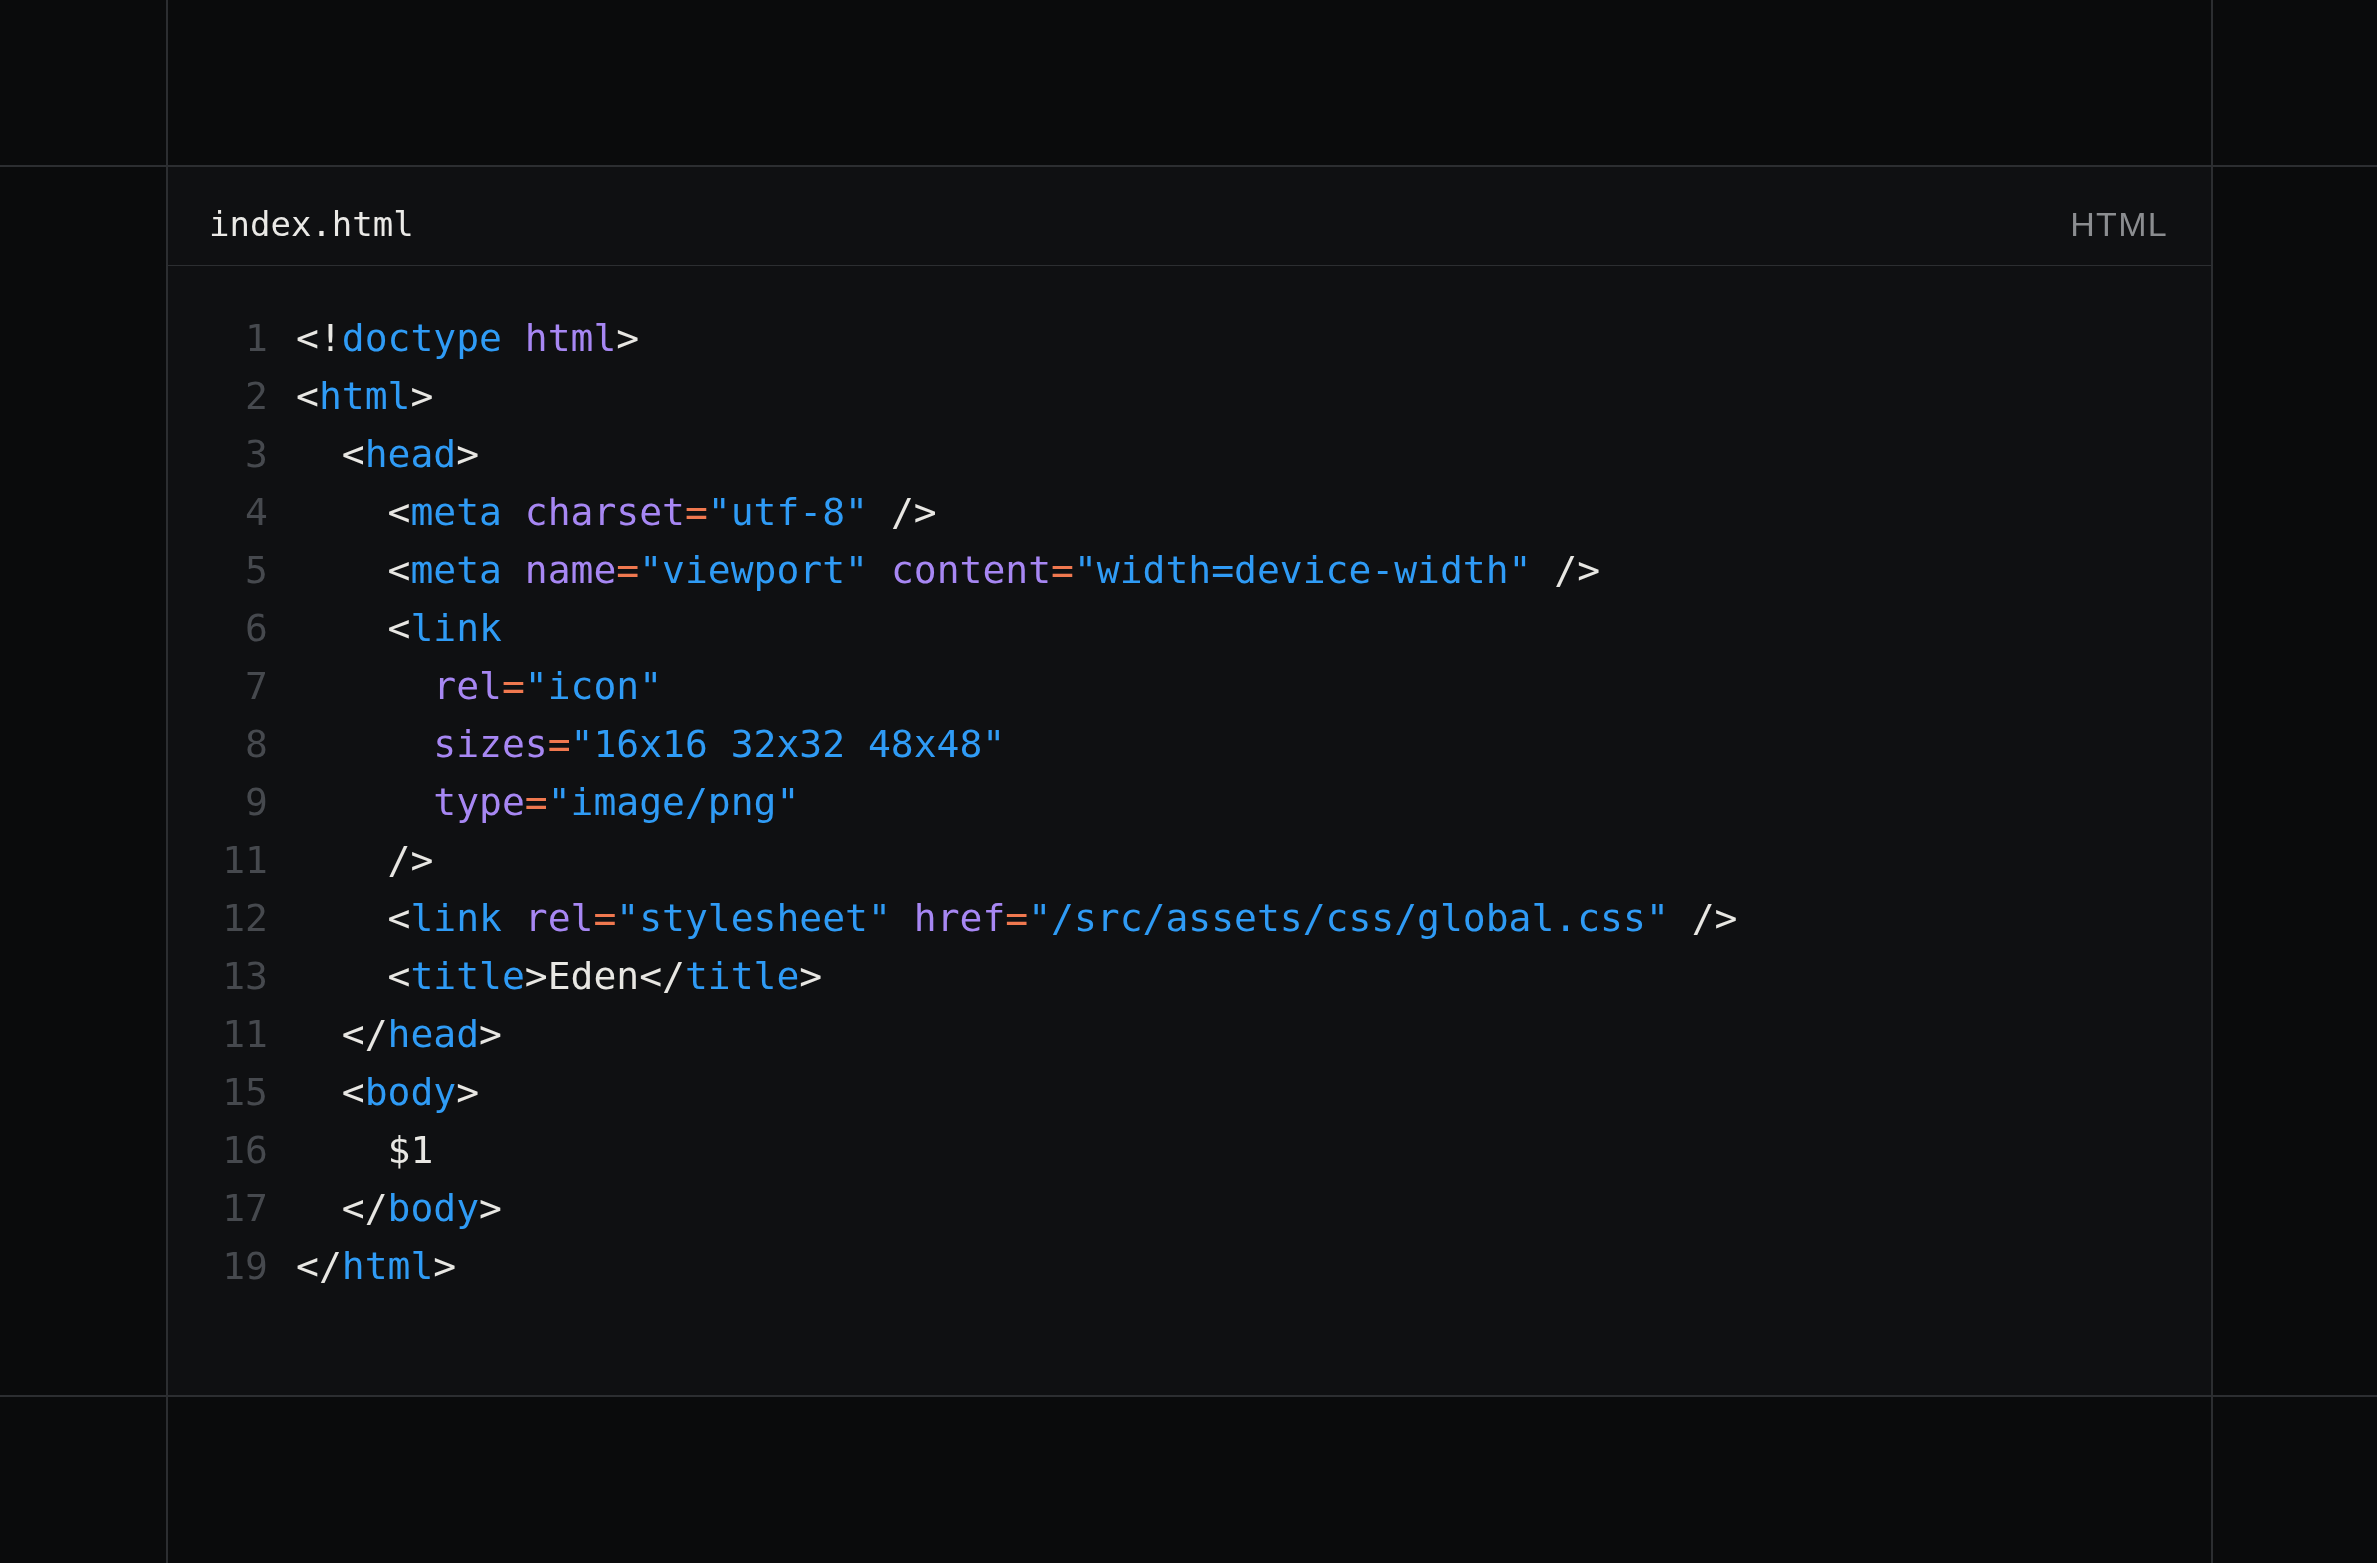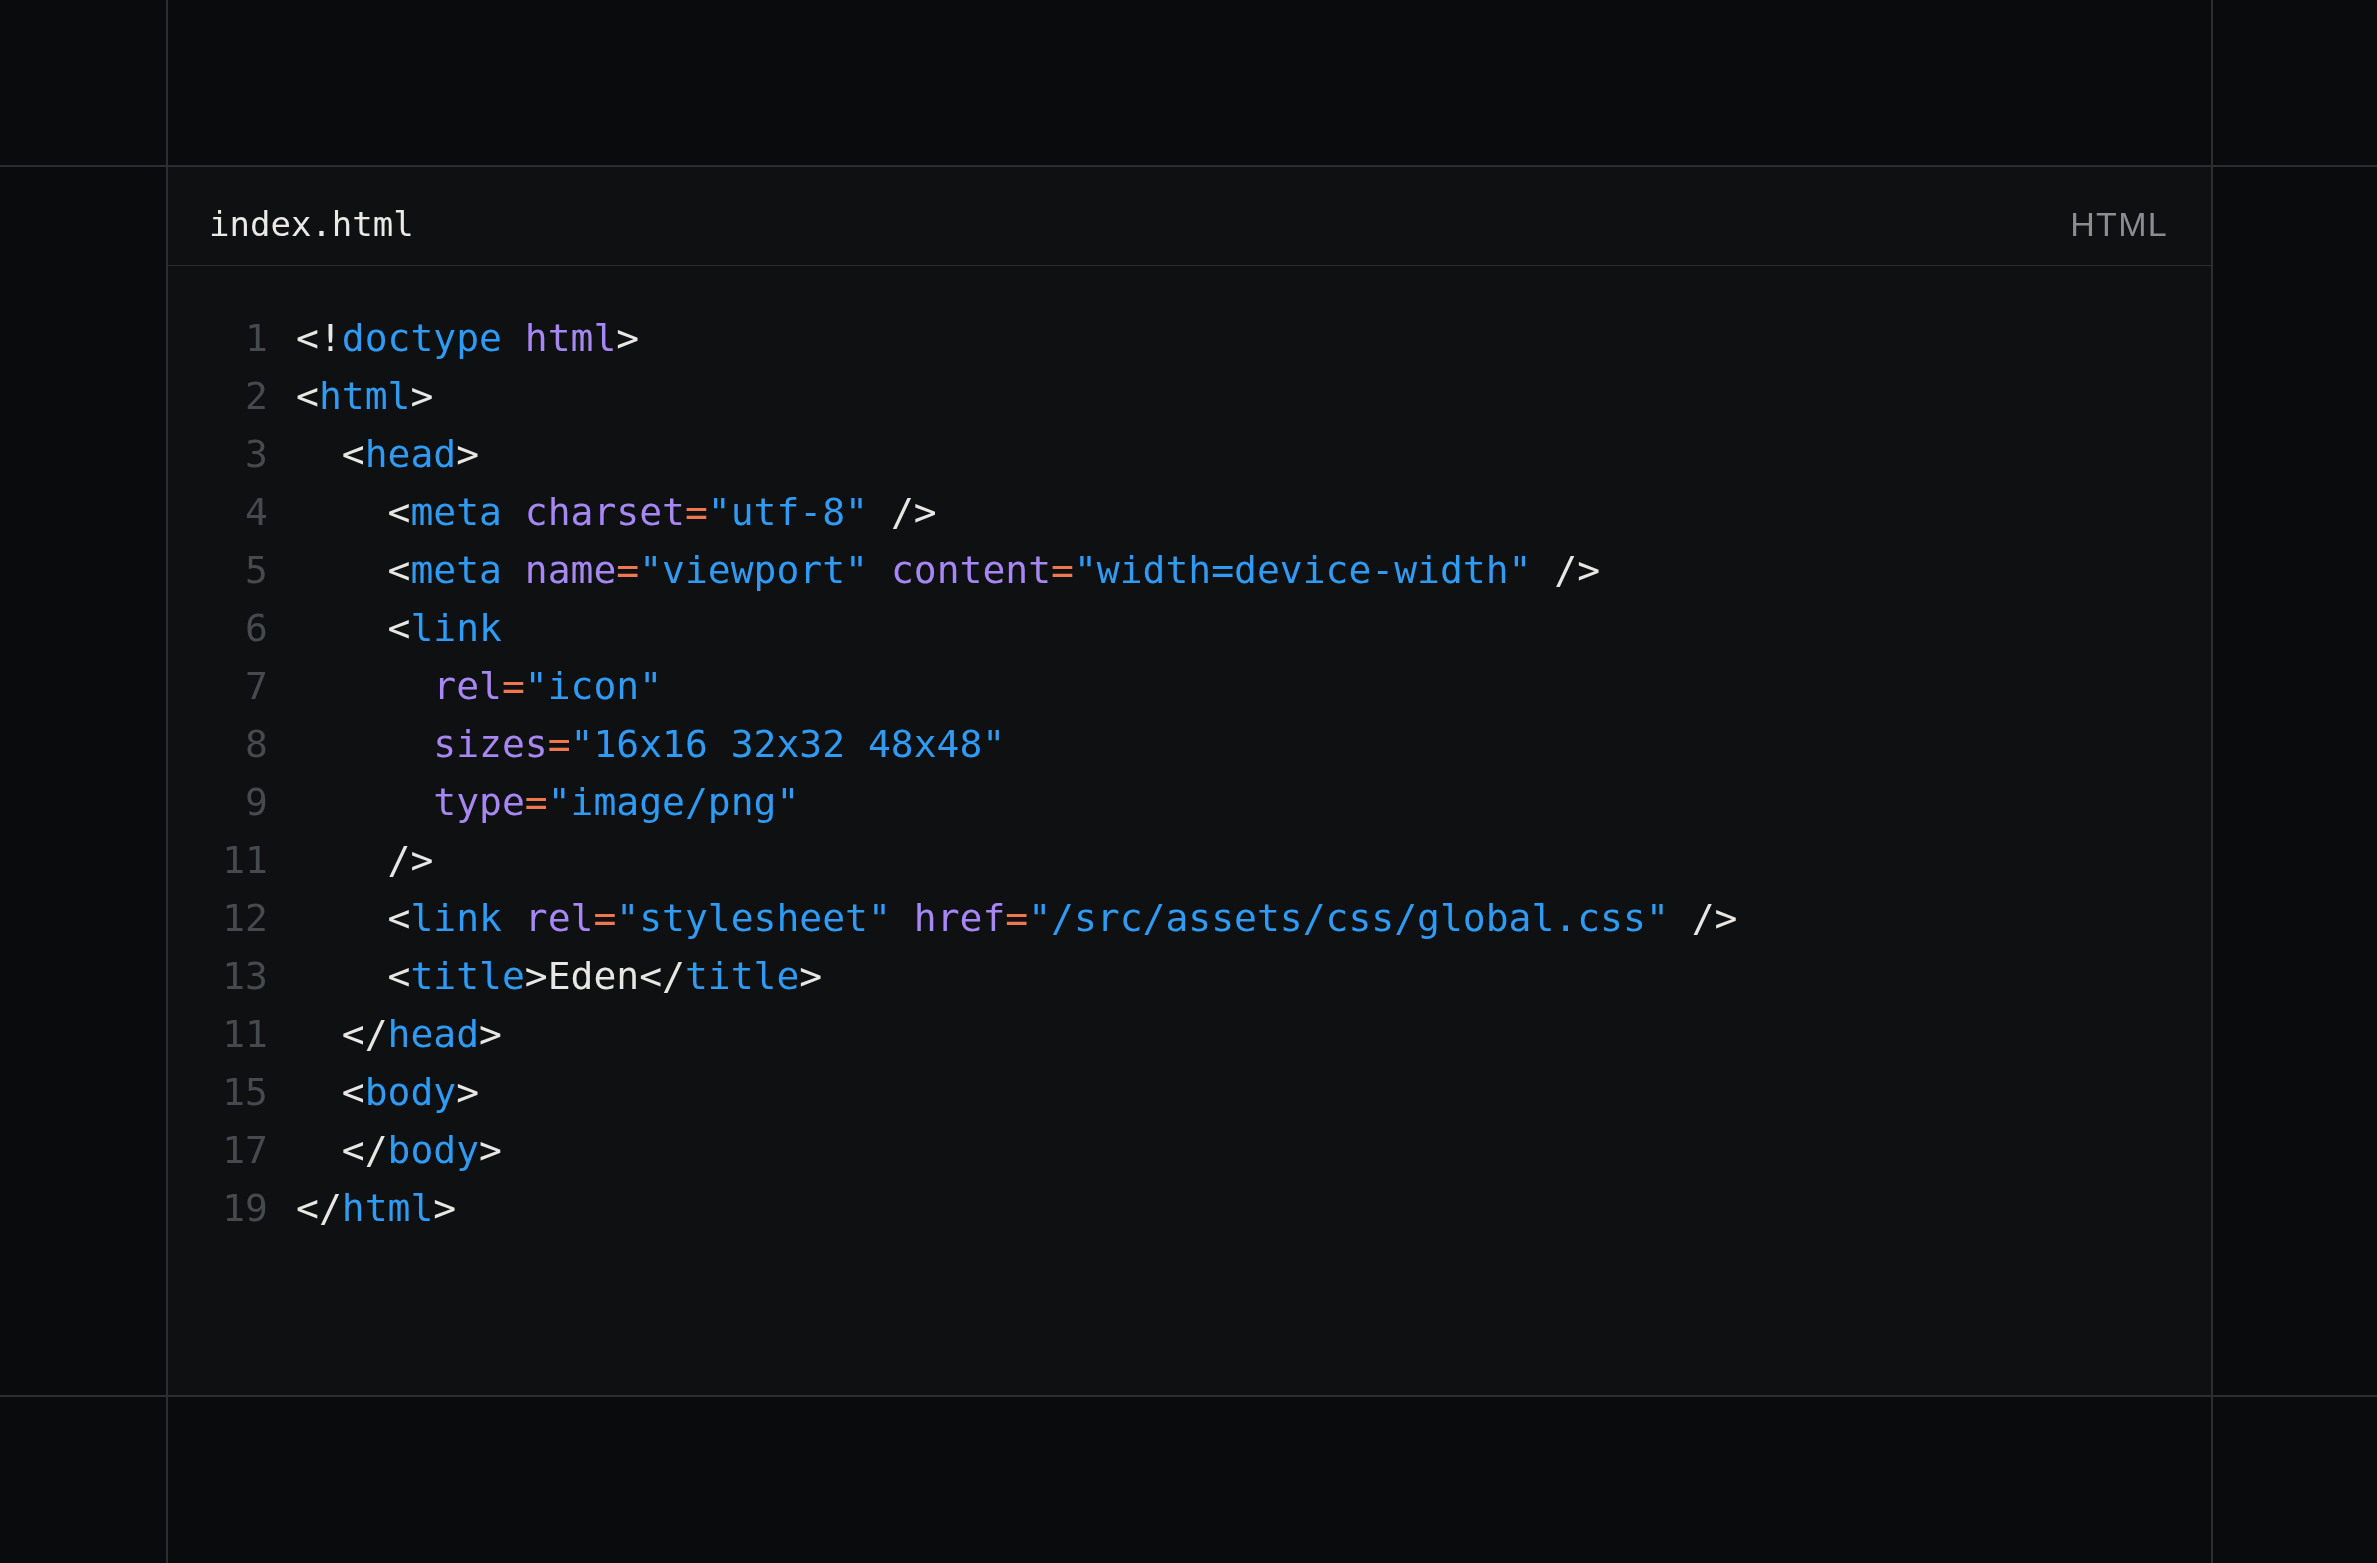--- a/index.html
+++ b/index.html
@@ -158,20 +158,24 @@
         </div>
         <div class="code-line">
           <span class="line-number">11</span>
           <span class="line-code"><span class="tok-punct">  &lt;/</span><span class="tok-tag">head</span><span class="tok-punct">&gt;</span></span>
         </div>
         <div class="code-line">
           <span class="line-number">15</span>
           <span class="line-code"><span class="tok-punct">  &lt;</span><span class="tok-tag">body</span><span class="tok-punct">&gt;</span></span>
         </div>
         <div class="code-line">
+          <span class="line-number">16</span>
+          <span class="line-code"><span class="tok-text">    $1</span></span>
+        </div>
+        <div class="code-line">
           <span class="line-number">17</span>
           <span class="line-code"><span class="tok-punct">  &lt;/</span><span class="tok-tag">body</span><span class="tok-punct">&gt;</span></span>
         </div>
         <div class="code-line">
           <span class="line-number">19</span>
           <span class="line-code"><span class="tok-punct">&lt;/</span><span class="tok-tag">html</span><span class="tok-punct">&gt;</span></span>
         </div>
       </div>
   </div>
 </div>

